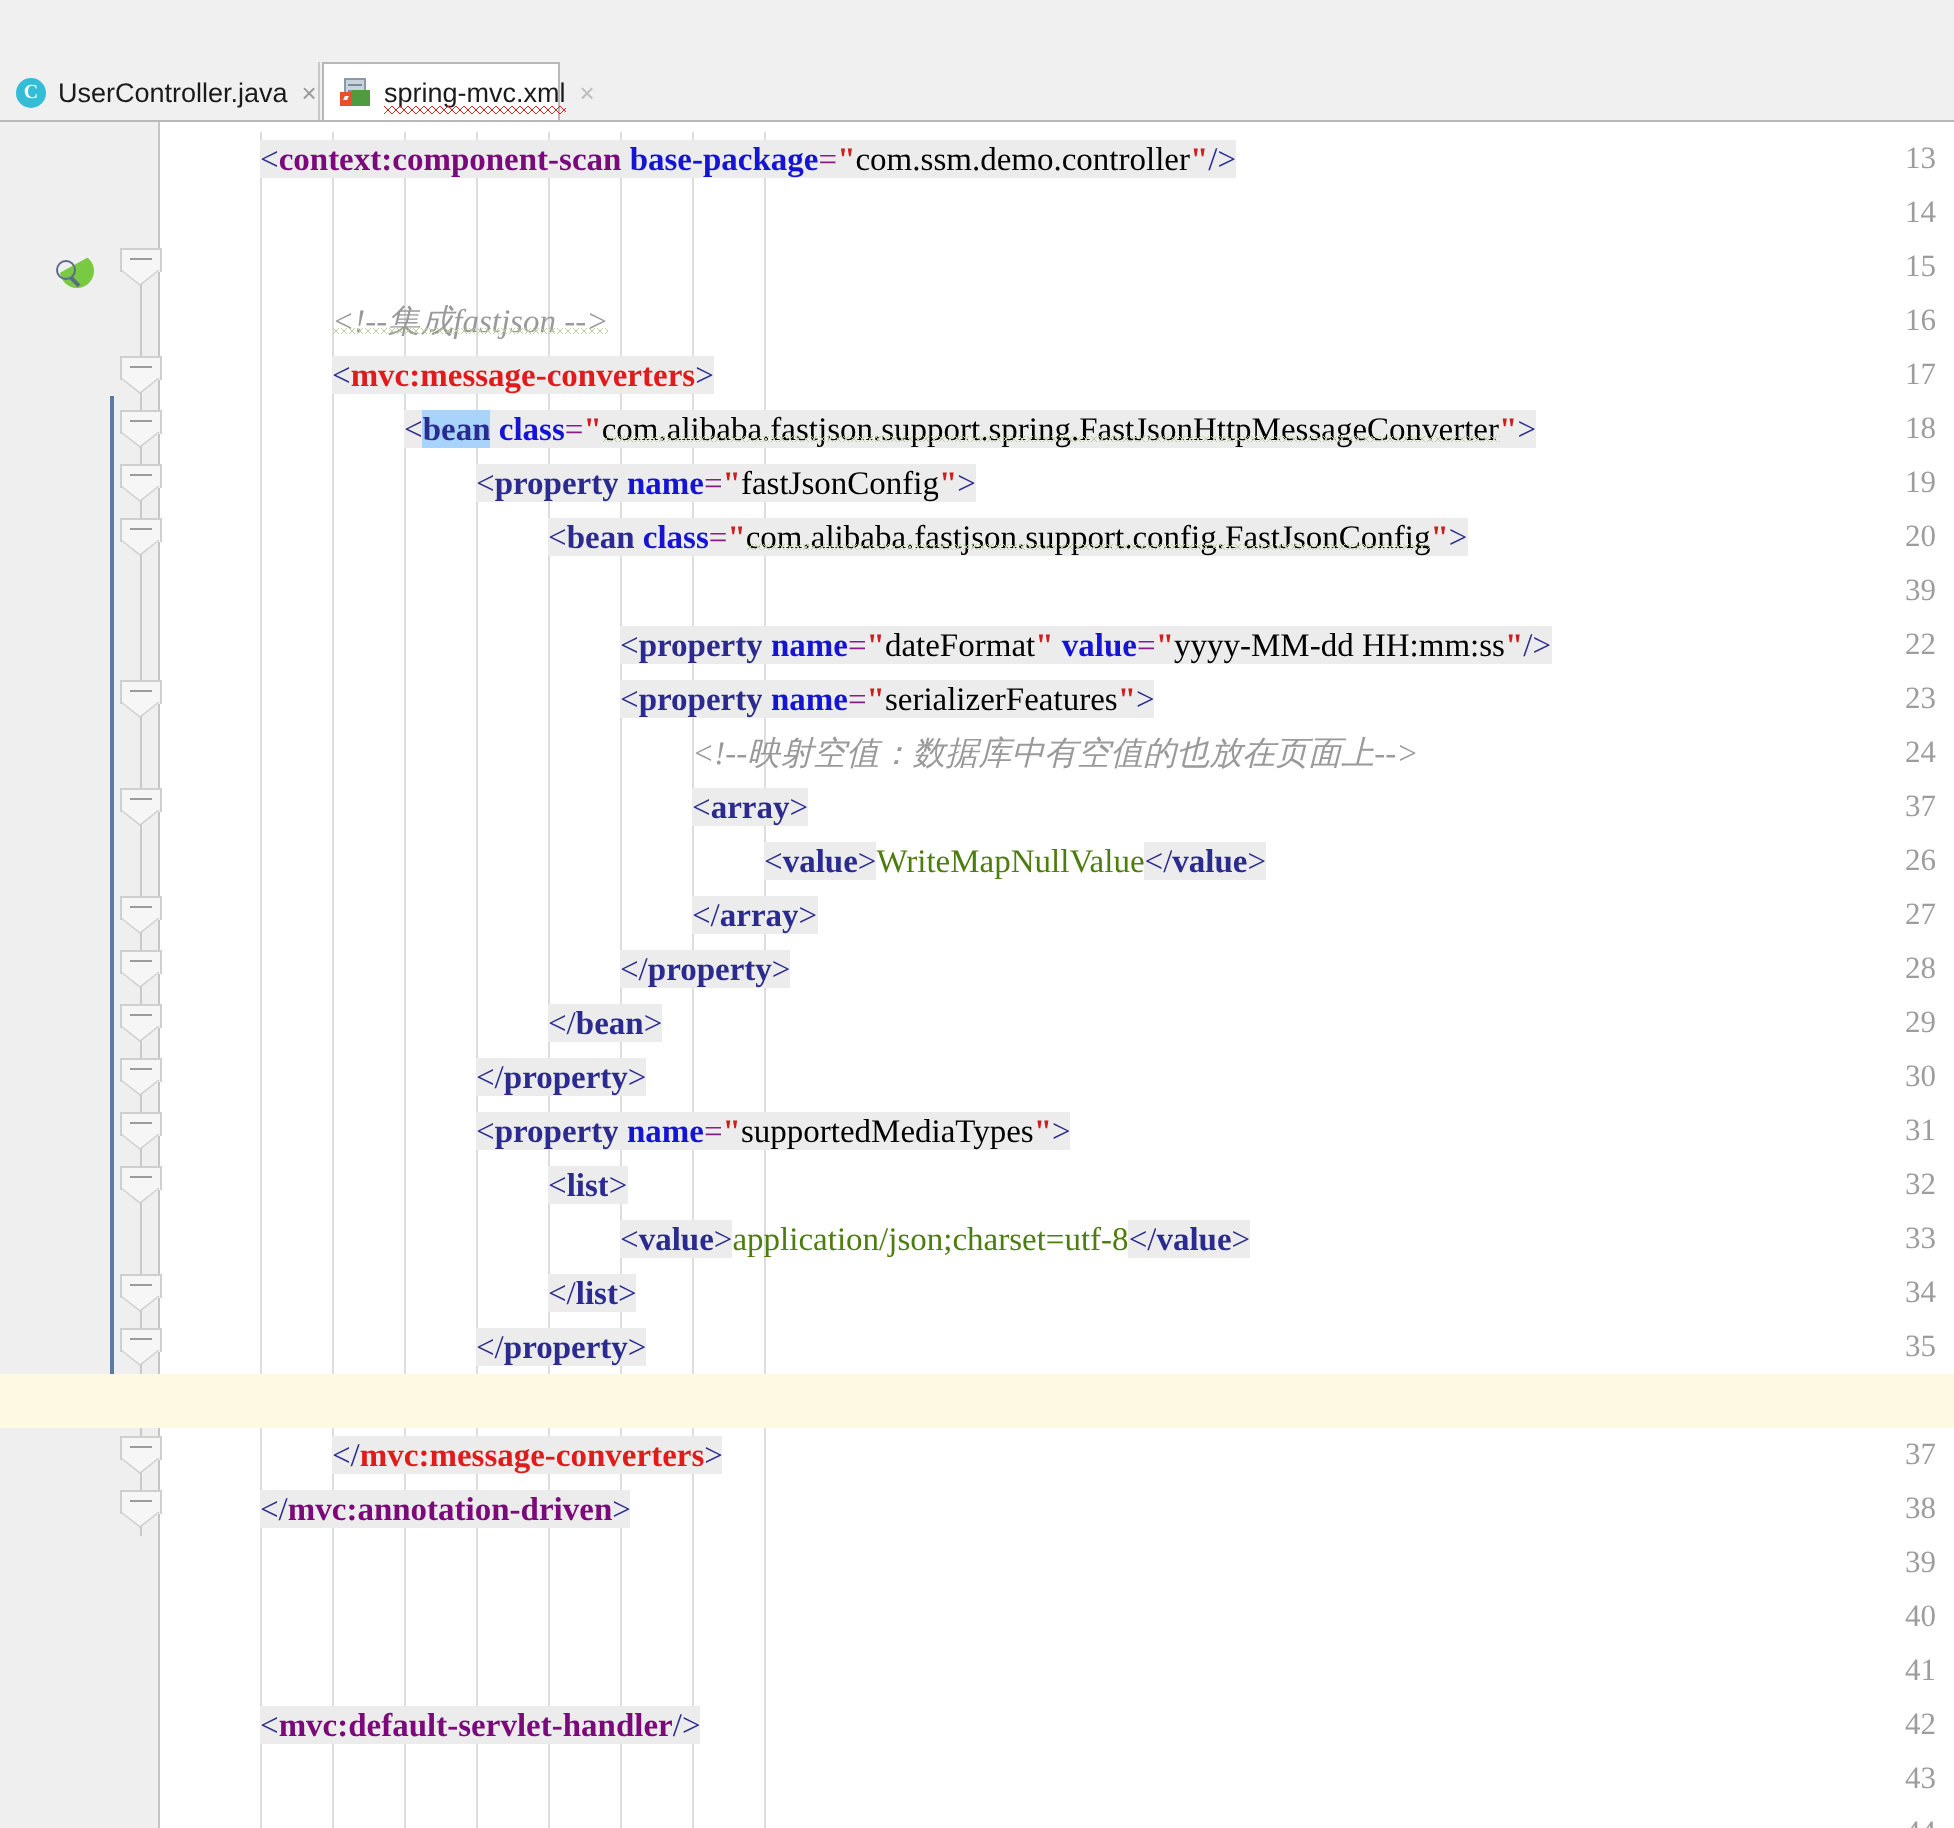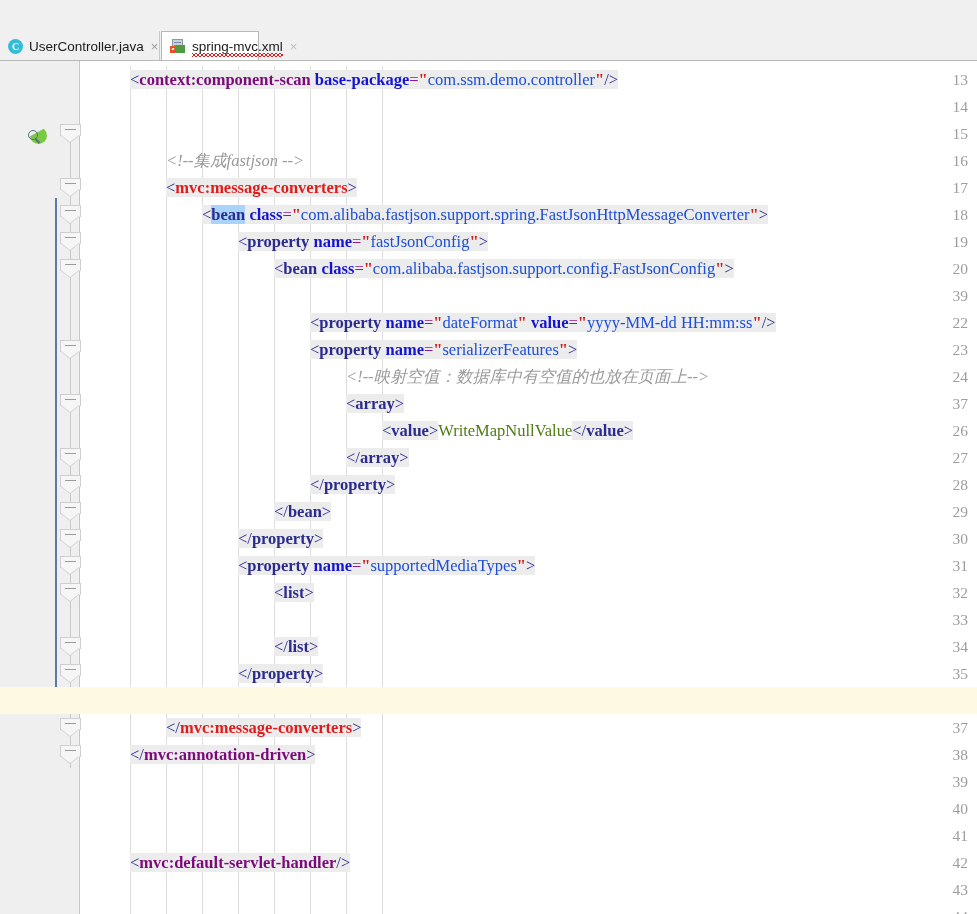--- a/index.html
+++ b/index.html
@@ -16,21 +16,21 @@
     border-bottom:1px solid #e3e3e3;}
 
   
   .tabbar{position:absolute;left:0;top:31px;width:977px;height:30px;background:#f0f0f0;}
   .tabbar-underline{position:absolute;left:0;top:60px;width:977px;height:1px;background:#b8b8b8;}
   .tab{position:absolute;top:0;height:30px;box-sizing:border-box;
     display:flex;align-items:center;
     font-family:"Liberation Sans", sans-serif;font-size:13.5px;color:#1a1a1a;
     padding:0 7px 0 8px;cursor:default;}
   .tab.inactive{left:0;width:160px;background:#f0f0f0;border-right:1px solid #c8c8c8;}
-  .tab.active{left:161px;width:98px;background:#ffffff;
+  .tab.active{left:161px;width:119px;background:#ffffff;
     border-left:1px solid #b8b8b8;border-right:1px solid #b8b8b8;border-top:1px solid #b8b8b8;
     border-bottom:1px solid #ffffff;}
   .tab-label{white-space:nowrap;margin-left:6px;}
   .tab.active .tab-label{position:relative;}
   .squiggle{position:absolute;left:0;right:0;bottom:-3px;height:4px;
     background-image:
       linear-gradient(45deg,transparent 45%,#e02020 45%,#e02020 55%,transparent 55%),
       linear-gradient(-45deg,transparent 45%,#e02020 45%,#e02020 55%,transparent 55%);
     background-size:4px 4px;background-repeat:repeat-x;}
   .tab-close{margin-left:7px;color:#9b9b9b;font-size:13px;line-height:1;
@@ -99,21 +99,21 @@
     font-family:"Liberation Serif", serif;font-size:16.5px;}
 
   
   .tk{background:#ececec;}
   .ang{color:#2b2b8f;}
   .tag{color:#7a0a7a;font-weight:bold;}
   .tag-b{color:#2b2b8f;font-weight:bold;}
   .tag-red{color:#e01b1b;font-weight:bold;}
   .attr{color:#1414d2;font-weight:bold;}
   .eq{color:#8a1a8a;}
-  .val{color:#1d4ed8;}
+  .val{color:#000000;}
   .quot{color:#cc2020;font-weight:bold;}
   .txt{color:#4d7c0f;}
   .cmt{color:#9a9a9a;font-style:italic;}
   .sel{background:#a8d4fb;}
   .nobg{background:transparent;}
   .wavy{position:relative;}
   .wavy:after{content:"";position:absolute;left:0;right:0;bottom:3px;height:3px;
     background-image:
       linear-gradient(45deg,transparent 45%,#b9cf9b 45%,#b9cf9b 55%,transparent 55%),
       linear-gradient(-45deg,transparent 45%,#b9cf9b 45%,#b9cf9b 55%,transparent 55%);
@@ -327,20 +327,21 @@
         <div class="ln" style="top: 275px; left: 230px;"><span class="ang tk">&lt;</span><span class="tag-b tk">property</span><span class="txt tk"> </span><span class="attr tk">name</span><span class="eq tk">=</span><span class="quot tk">"</span><span class="val tk">serializerFeatures</span><span class="quot tk">"</span><span class="ang tk">&gt;</span></div>
         <div class="ln" style="top: 302px; left: 266px;"><span class="cmt nobg">&lt;!--映射空值：数据库中有空值的也放在页面上--&gt;</span></div>
         <div class="ln" style="top: 329px; left: 266px;"><span class="ang tk">&lt;</span><span class="tag-b tk">array</span><span class="ang tk">&gt;</span></div>
         <div class="ln" style="top: 356px; left: 302px;"><span class="ang tk">&lt;</span><span class="tag-b tk">value</span><span class="ang tk">&gt;</span><span class="txt nobg">WriteMapNullValue</span><span class="ang tk">&lt;/</span><span class="tag-b tk">value</span><span class="ang tk">&gt;</span></div>
         <div class="ln" style="top: 383px; left: 266px;"><span class="ang tk">&lt;/</span><span class="tag-b tk">array</span><span class="ang tk">&gt;</span></div>
         <div class="ln" style="top: 410px; left: 230px;"><span class="ang tk">&lt;/</span><span class="tag-b tk">property</span><span class="ang tk">&gt;</span></div>
         <div class="ln" style="top: 437px; left: 194px;"><span class="ang tk">&lt;/</span><span class="tag-b tk">bean</span><span class="ang tk">&gt;</span></div>
         <div class="ln" style="top: 464px; left: 158px;"><span class="ang tk">&lt;/</span><span class="tag-b tk">property</span><span class="ang tk">&gt;</span></div>
         <div class="ln" style="top: 491px; left: 158px;"><span class="ang tk">&lt;</span><span class="tag-b tk">property</span><span class="txt tk"> </span><span class="attr tk">name</span><span class="eq tk">=</span><span class="quot tk">"</span><span class="val tk">supportedMediaTypes</span><span class="quot tk">"</span><span class="ang tk">&gt;</span></div>
         <div class="ln" style="top: 518px; left: 194px;"><span class="ang tk">&lt;</span><span class="tag-b tk">list</span><span class="ang tk">&gt;</span></div>
+        <div class="ln" style="top: 545px; left: 230px;"><span class="ang tk">&lt;</span><span class="tag-b tk">value</span><span class="ang tk">&gt;</span><span class="txt nobg">application/json;charset=utf-8</span><span class="ang tk">&lt;/</span><span class="tag-b tk">value</span><span class="ang tk">&gt;</span></div>
         <div class="ln" style="top: 572px; left: 194px;"><span class="ang tk">&lt;/</span><span class="tag-b tk">list</span><span class="ang tk">&gt;</span></div>
         <div class="ln" style="top: 599px; left: 158px;"><span class="ang tk">&lt;/</span><span class="tag-b tk">property</span><span class="ang tk">&gt;</span></div>
         <div class="ln" style="top: 626px; left: 122px;"><span class="ang sel">&lt;/</span><span class="tag-b sel">bean</span><span class="ang sel">&gt;</span></div>
         <div class="ln" style="top: 653px; left: 86px;"><span class="ang tk">&lt;/</span><span class="tag-red tk">mvc:message-converters</span><span class="ang tk">&gt;</span></div>
         <div class="ln" style="top: 680px; left: 50px;"><span class="ang tk">&lt;/</span><span class="tag tk">mvc:annotation-driven</span><span class="ang tk">&gt;</span></div>
         <div class="ln" style="top: 707px; left: 14px;"></div>
         <div class="ln" style="top: 734px; left: 14px;"></div>
         <div class="ln" style="top: 761px; left: 14px;"></div>
         <div class="ln" style="top: 788px; left: 50px;"><span class="ang tk">&lt;</span><span class="tag tk">mvc:default-servlet-handler</span><span class="ang tk">/&gt;</span></div>
         <div class="ln" style="top: 815px; left: 14px;"></div>

